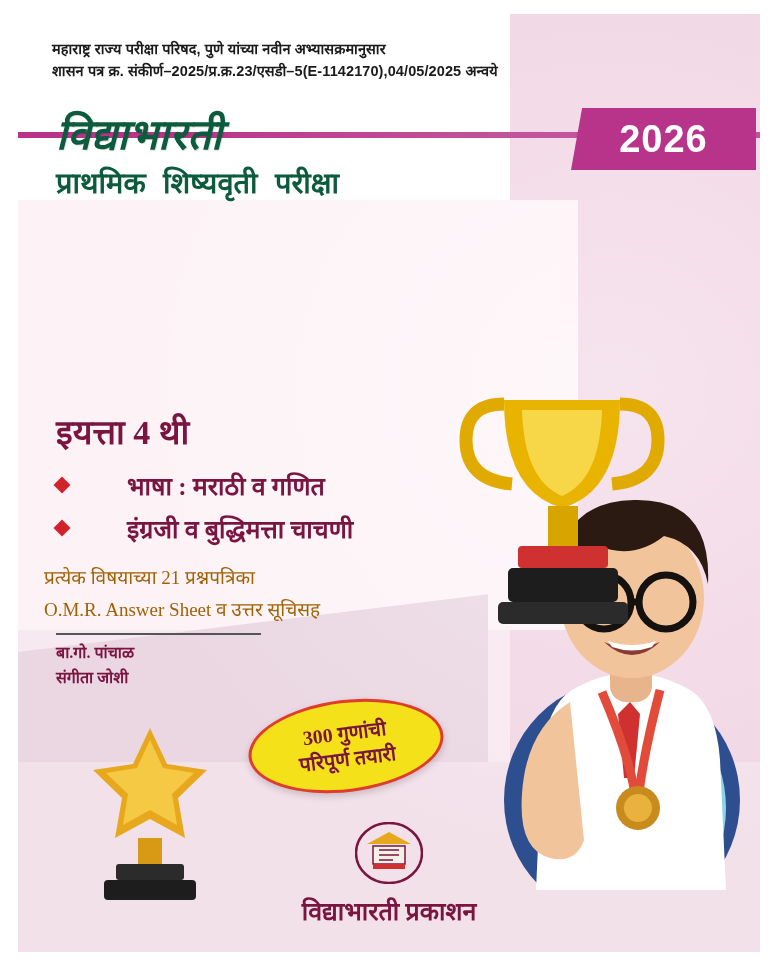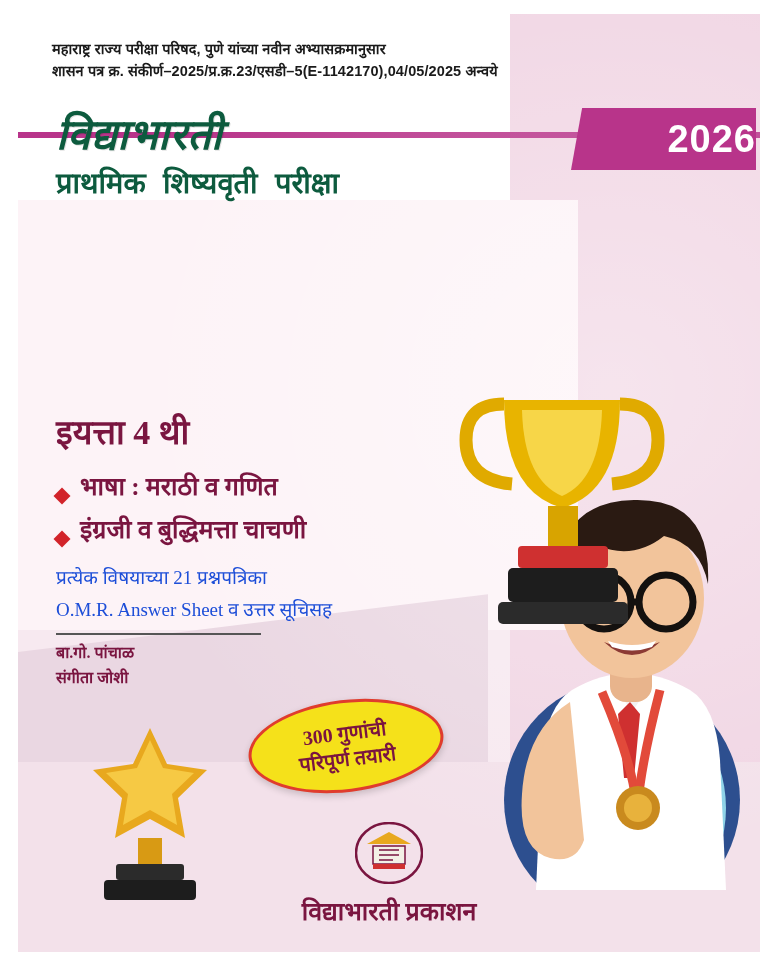--- a/index.html
+++ b/index.html
@@ -104,21 +104,21 @@
   
   .year-badge {
     position: absolute;
     right: 22px;
     top: 108px;
     width: 185px;
     height: 62px;
     background: #b8348a;
     display: flex;
     align-items: center;
-    justify-content: flex-end;
+    justify-content: center;
     clip-path: polygon(6% 0, 100% 0, 100% 100%, 0 100%);
   }
   .year-badge span {
     color: #ffffff;
     font-family: "Liberation Sans", sans-serif;
     font-size: 38px;
     font-weight: bold;
     letter-spacing: 1px;
   }
   
@@ -167,47 +167,48 @@
   }
   
   .bullets {
     position: absolute;
     left: 56px;
     top: 468px;
     width: 420px;
   }
   .bullet-row {
     display: flex;
-    align-items: flex-end;
+    align-items: center;
     margin-bottom: 9px;
+    gap: 47px;
   }
   .diamond {
     width: 12px;
     height: 12px;
     background: #d2232a;
     transform: rotate(45deg);
     margin-right: 12px;
     flex: none;
   }
   .bullet-text {
     font-family: "Liberation Serif", serif;
     font-size: 25px;
     font-weight: bold;
     color: #7a1540;
     white-space: nowrap;
   }
   
   .notes {
     position: absolute;
-    left: 56px;
+    left: 44px;
     top: 562px;
     width: 430px;
     font-family: "Liberation Serif", serif;
     font-size: 19px;
-    color: #1d4ed8;
+    color: #a16207;
     line-height: 1.7;
   }
   .notes div { white-space: nowrap; }
   
   .rule {
     position: absolute;
     left: 56px;
     top: 633px;
     width: 205px;
     height: 1.5px;

